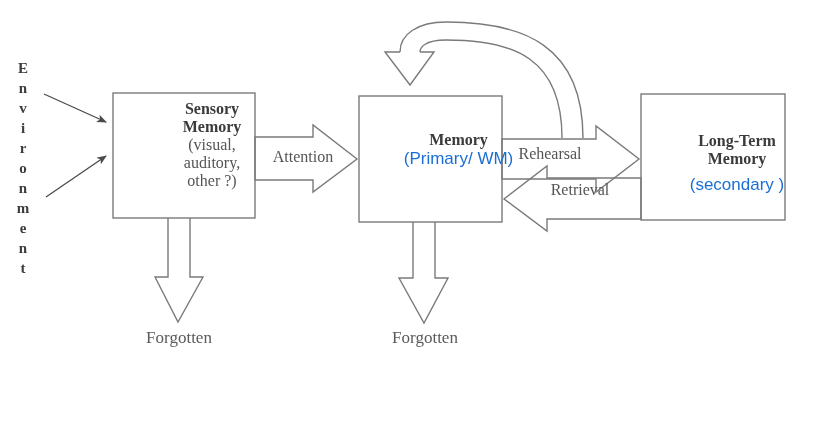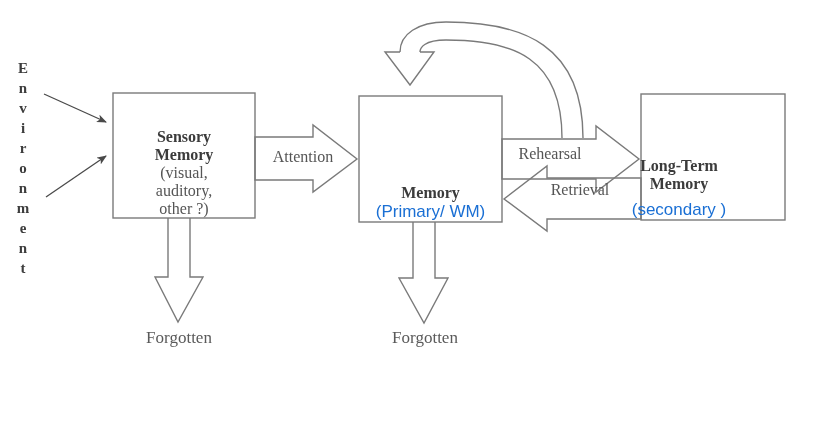--- a/index.html
+++ b/index.html
@@ -84,21 +84,22 @@
     line-height: 20px;
     height: 20px;
   }
 
   
   .box-text {
     position: absolute;
     display: flex;
     flex-direction: column;
     align-items: center;
-    justify-content: flex-end;
+    justify-content: flex-start;
+    padding-left: 28px;
   }
 
   
   #caption {
     position: absolute;
     left: 18px;
     top: 366px;
     width: 782px;
     font-family: "Liberation Sans", sans-serif;
     font-size: 15.5px;
@@ -170,21 +171,21 @@
     <div class="box-sub" style="margin-top:0;">(visual,</div>
     <div class="box-sub">auditory,</div>
     <div class="box-sub">other ?)</div>
   </div>
 
   <div class="box-text" style="left:359px; top:131px; width:143px; height:91px;">
     <div class="box-title">Memory</div>
     <div class="box-blue" style="">(Primary/ WM)</div>
   </div>
 
-  <div class="box-text" style="left:607px; top:132px; width:144px; height:88px;">
+  <div class="box-text" style="left:637px; top:132px; width:144px; height:88px;">
     <div class="box-title">Long-Term</div>
     <div class="box-title">Memory</div>
     <div class="box-blue" style="margin-top:7px;">(secondary )</div>
   </div>
 
   <div class="txt edge-label" style="left:506px; top:145px; width:88px;">Rehearsal</div>
 
   <div class="txt edge-label" style="left:260px; top:148px; width:86px;">Attention</div>
 
   <div class="txt edge-label" style="left:539px; top:181px; width:82px;">Retrieval</div>

